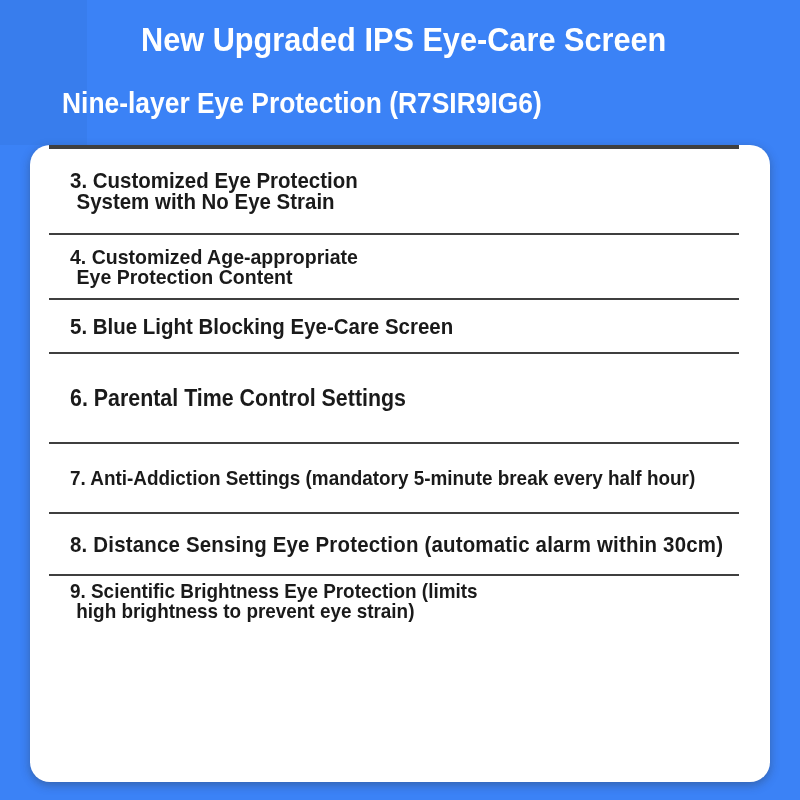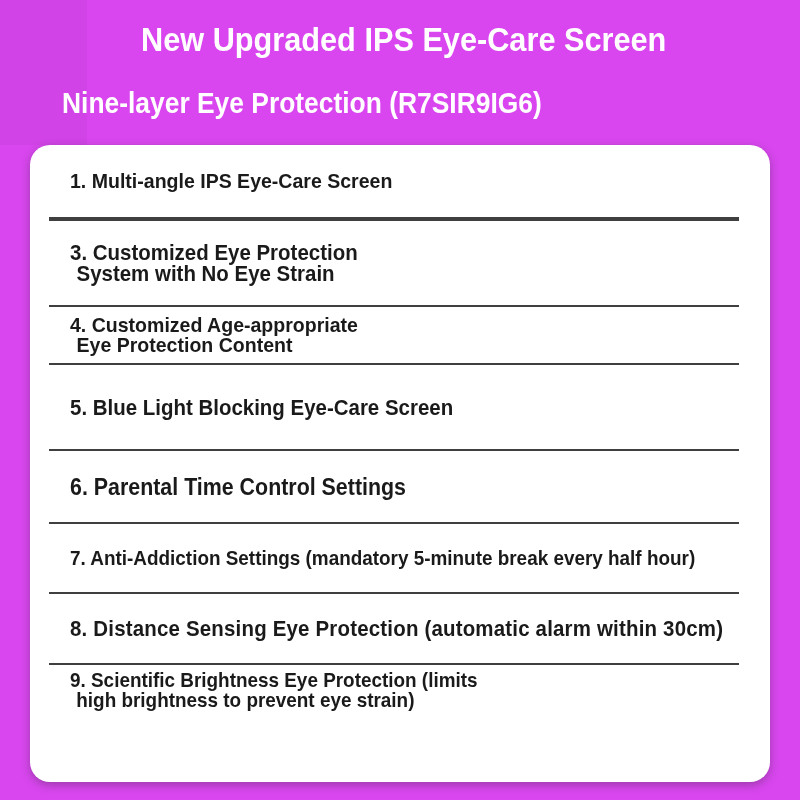--- a/index.html
+++ b/index.html
@@ -1,19 +1,19 @@
 <!DOCTYPE html>
 <html><head>
 <meta charset="utf-8">
 <style>
   html,body{margin:0;padding:0;}
   .stage{
     position:relative;
     width:800px;height:800px;
-    background:#d946ef;
+    background:#3b82f6;
     overflow:hidden;
     font-family:"Liberation Sans","DejaVu Sans",sans-serif;
   }
   .shade-left{
     position:absolute;left:0;top:0;width:87px;height:145px;
     background:rgba(0,0,0,0.035);
   }
   .page-title{
     position:absolute;left:141px;top:21px;
     color:#ffffff;font-weight:bold;font-size:33px;
@@ -44,47 +44,42 @@
   }
   .line{white-space:nowrap;}
   .line.cont{padding-left:7px;}
   .divider{
     height:2px;background:#3f3f3f;
     margin-left:19px;margin-right:31px;
   }
   .r1{height:72px}.r1 .line{font-size:21px;line-height:24px}
   .r2{height:64px}.r2 .line{font-size:23px;line-height:26px}
   .r3{height:84px}.r3 .line{font-size:22px;line-height:21px}
-  .r4{height:56px}.r4 .line{font-size:21px;line-height:20px}
-  .r5{height:84px}.r5 .line{font-size:22px;line-height:25px}
-  .r6{height:71px}.r6 .line{font-size:23px;line-height:26px}
+  .r4{height:63px}.r4 .line{font-size:21px;line-height:20px}
+  .r5{height:52px}.r5 .line{font-size:22px;line-height:25px}
+  .r6{height:88px}.r6 .line{font-size:23px;line-height:26px}
   .r7{height:68px}.r7 .line{font-size:21px;line-height:24px}
   .r7 .txt{transform:scaleX(0.90);}
-  .r8{height:69px}.r8 .line{font-size:22px;line-height:25px;letter-spacing:0.2px}
+  .r8{height:60px}.r8 .line{font-size:22px;line-height:25px;letter-spacing:0.2px}
   .r9{height:49px}.r9 .line{font-size:21px;line-height:20px}
   .r9 .txt{transform:scaleX(0.90);}
 </style>
 </head>
 <body>
 
 <div class="stage">
 
   <div class="shade-left"></div>
 
   <div class="page-title">New Upgraded IPS Eye-Care Screen</div>
 
   <div class="page-subtitle">Nine-layer Eye Protection (R7SIR9IG6)</div>
 
   <div class="card">
 
-    <div class="row r1">
-      <div class="txt">
-          <div class="line">1. Multi-angle IPS Eye-Care Screen</div>
-        </div>
-    </div>
     <div class="divider"></div>
 
     <div class="divider"></div>
 
     <div class="row r3">
       <div class="txt">
         <div class="line">3. Customized Eye Protection</div>
         <div class="line cont">System with No Eye Strain</div>
       </div>
     </div>

